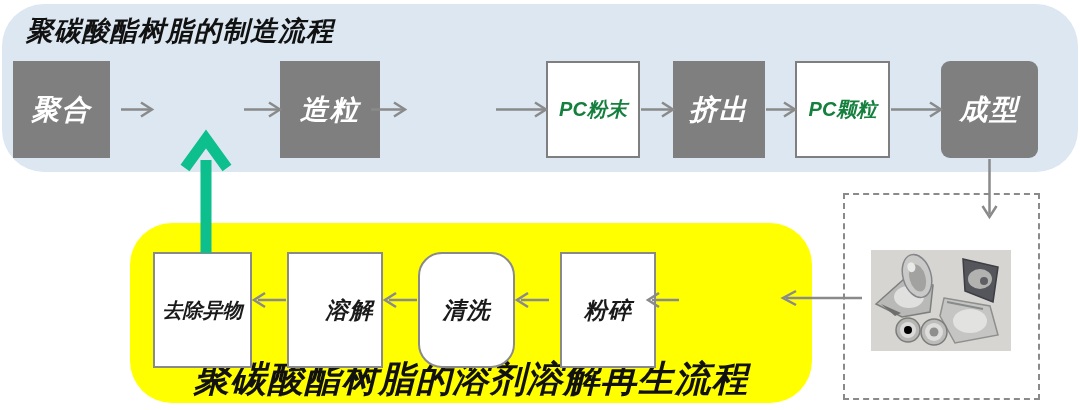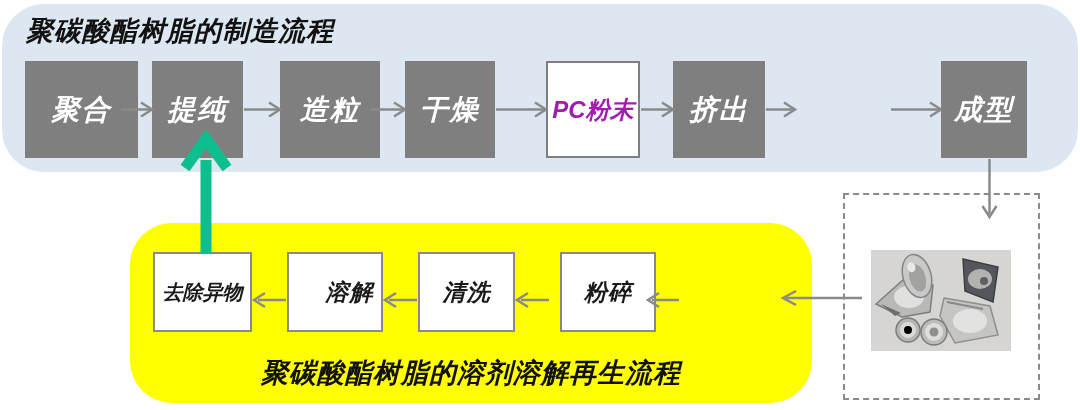--- a/index.html
+++ b/index.html
@@ -13,29 +13,29 @@
   }
   .band-yellow{
     position:absolute;left:130px;top:223px;width:682px;height:180px;
     background:#ffff00;border-radius:42px;
   }
   .flow-title{
     position:absolute;left:26px;top:13px;font-size:27px;letter-spacing:1px;color:#111;
   }
   .recycle-title{
     position:absolute;left:130px;top:355px;width:682px;text-align:center;
-    font-size:27px;letter-spacing:1px;color:#111;
+    font-size:36px;letter-spacing:1px;color:#111;
   }
   .box{
     position:absolute;top:61px;height:97px;display:flex;align-items:center;justify-content:center;
     box-sizing:border-box;text-align:center;
   }
   .box.gray{background:#7f7f7f;color:#ffffff;font-size:28px;letter-spacing:2px;}
-  .box.white{background:#ffffff;border:2px solid #7f7f7f;color:#a21caf;font-size:24px;}
-  .box.bottom{top:252px;height:80px;background:#ffffff;border:2px solid #8a8a8a;color:#1a1a1a;font-size:23px;letter-spacing:1px;}
+  .box.white{background:#ffffff;border:2px solid #7f7f7f;color:#15803d;font-size:20px;}
+  .box.bottom{top:252px;height:116px;background:#ffffff;border:2px solid #8a8a8a;color:#1a1a1a;font-size:23px;letter-spacing:1px;}
   .box.bottom.small{font-size:20px;letter-spacing:0;}
   .dashed-box{
     position:absolute;left:843px;top:193px;width:197px;height:207px;box-sizing:border-box;
     border:2px dashed #8a8a8a;background:#ffffff;
   }
   .used-label{
     position:absolute;left:948px;top:215px;width:88px;text-align:right;font-size:21px;color:#111;
   }
   .photo{
     position:absolute;left:871px;top:250px;width:140px;height:101px;
@@ -46,31 +46,30 @@
 <body>
 
 <div id="canvas">
 
   <div class="band-blue"></div>
   <div class="band-yellow"></div>
 
   <div class="flow-title">聚碳酸酯树脂的制造流程</div>
   <div class="recycle-title">聚碳酸酯树脂的溶剂溶解再生流程</div>
 
-  <div class="box gray" style="left:25px;width:113px;">聚合</div>
-  <div class="box gray" style="left:152px;width:91px;">提纯</div>
+  <div class="box gray" style="left:13px;width:97px;">聚合</div>
   <div class="box gray" style="left:280px;width:100px;">造粒</div>
-  <div class="box gray" style="left:405px;width:90px;">干燥</div>
   <div class="box white" style="left:546px;width:94px;">PC粉末</div>
   <div class="box gray" style="left:673px;width:92px;">挤出</div>
-  <div class="box gray" style="left:941px;width:86px;">成型</div>
+  <div class="box white" style="left:795px;width:95px;">PC颗粒</div>
+  <div class="box gray" style="left:941px;width:97px;border-radius:9px;">成型</div>
 
   <div class="box bottom small" style="left:153px;width:99px;">去除异物</div>
   <div class="box bottom" style="left:287px;width:96px;padding-left:29px;">溶解</div>
-  <div class="box bottom" style="left:418px;width:97px;">清洗</div>
+  <div class="box bottom" style="left:418px;width:97px;border-radius:24px;">清洗</div>
   <div class="box bottom" style="left:560px;width:96px;">粉碎</div>
 
   <div class="dashed-box"></div>
 
   <svg class="photo" viewBox="0 0 140 101" aria-hidden="true">
     <rect x="0" y="0" width="140" height="101" fill="#d6d5d1"></rect>
 
     <g>
       <path d="M5,54 L33,29 L62,35 L59,62 L31,67 Z" fill="#b9bab8" stroke="#7e7f7d" stroke-width="1.5"></path>
       <ellipse cx="38" cy="47" rx="15" ry="11" fill="#e0e0de"></ellipse>

